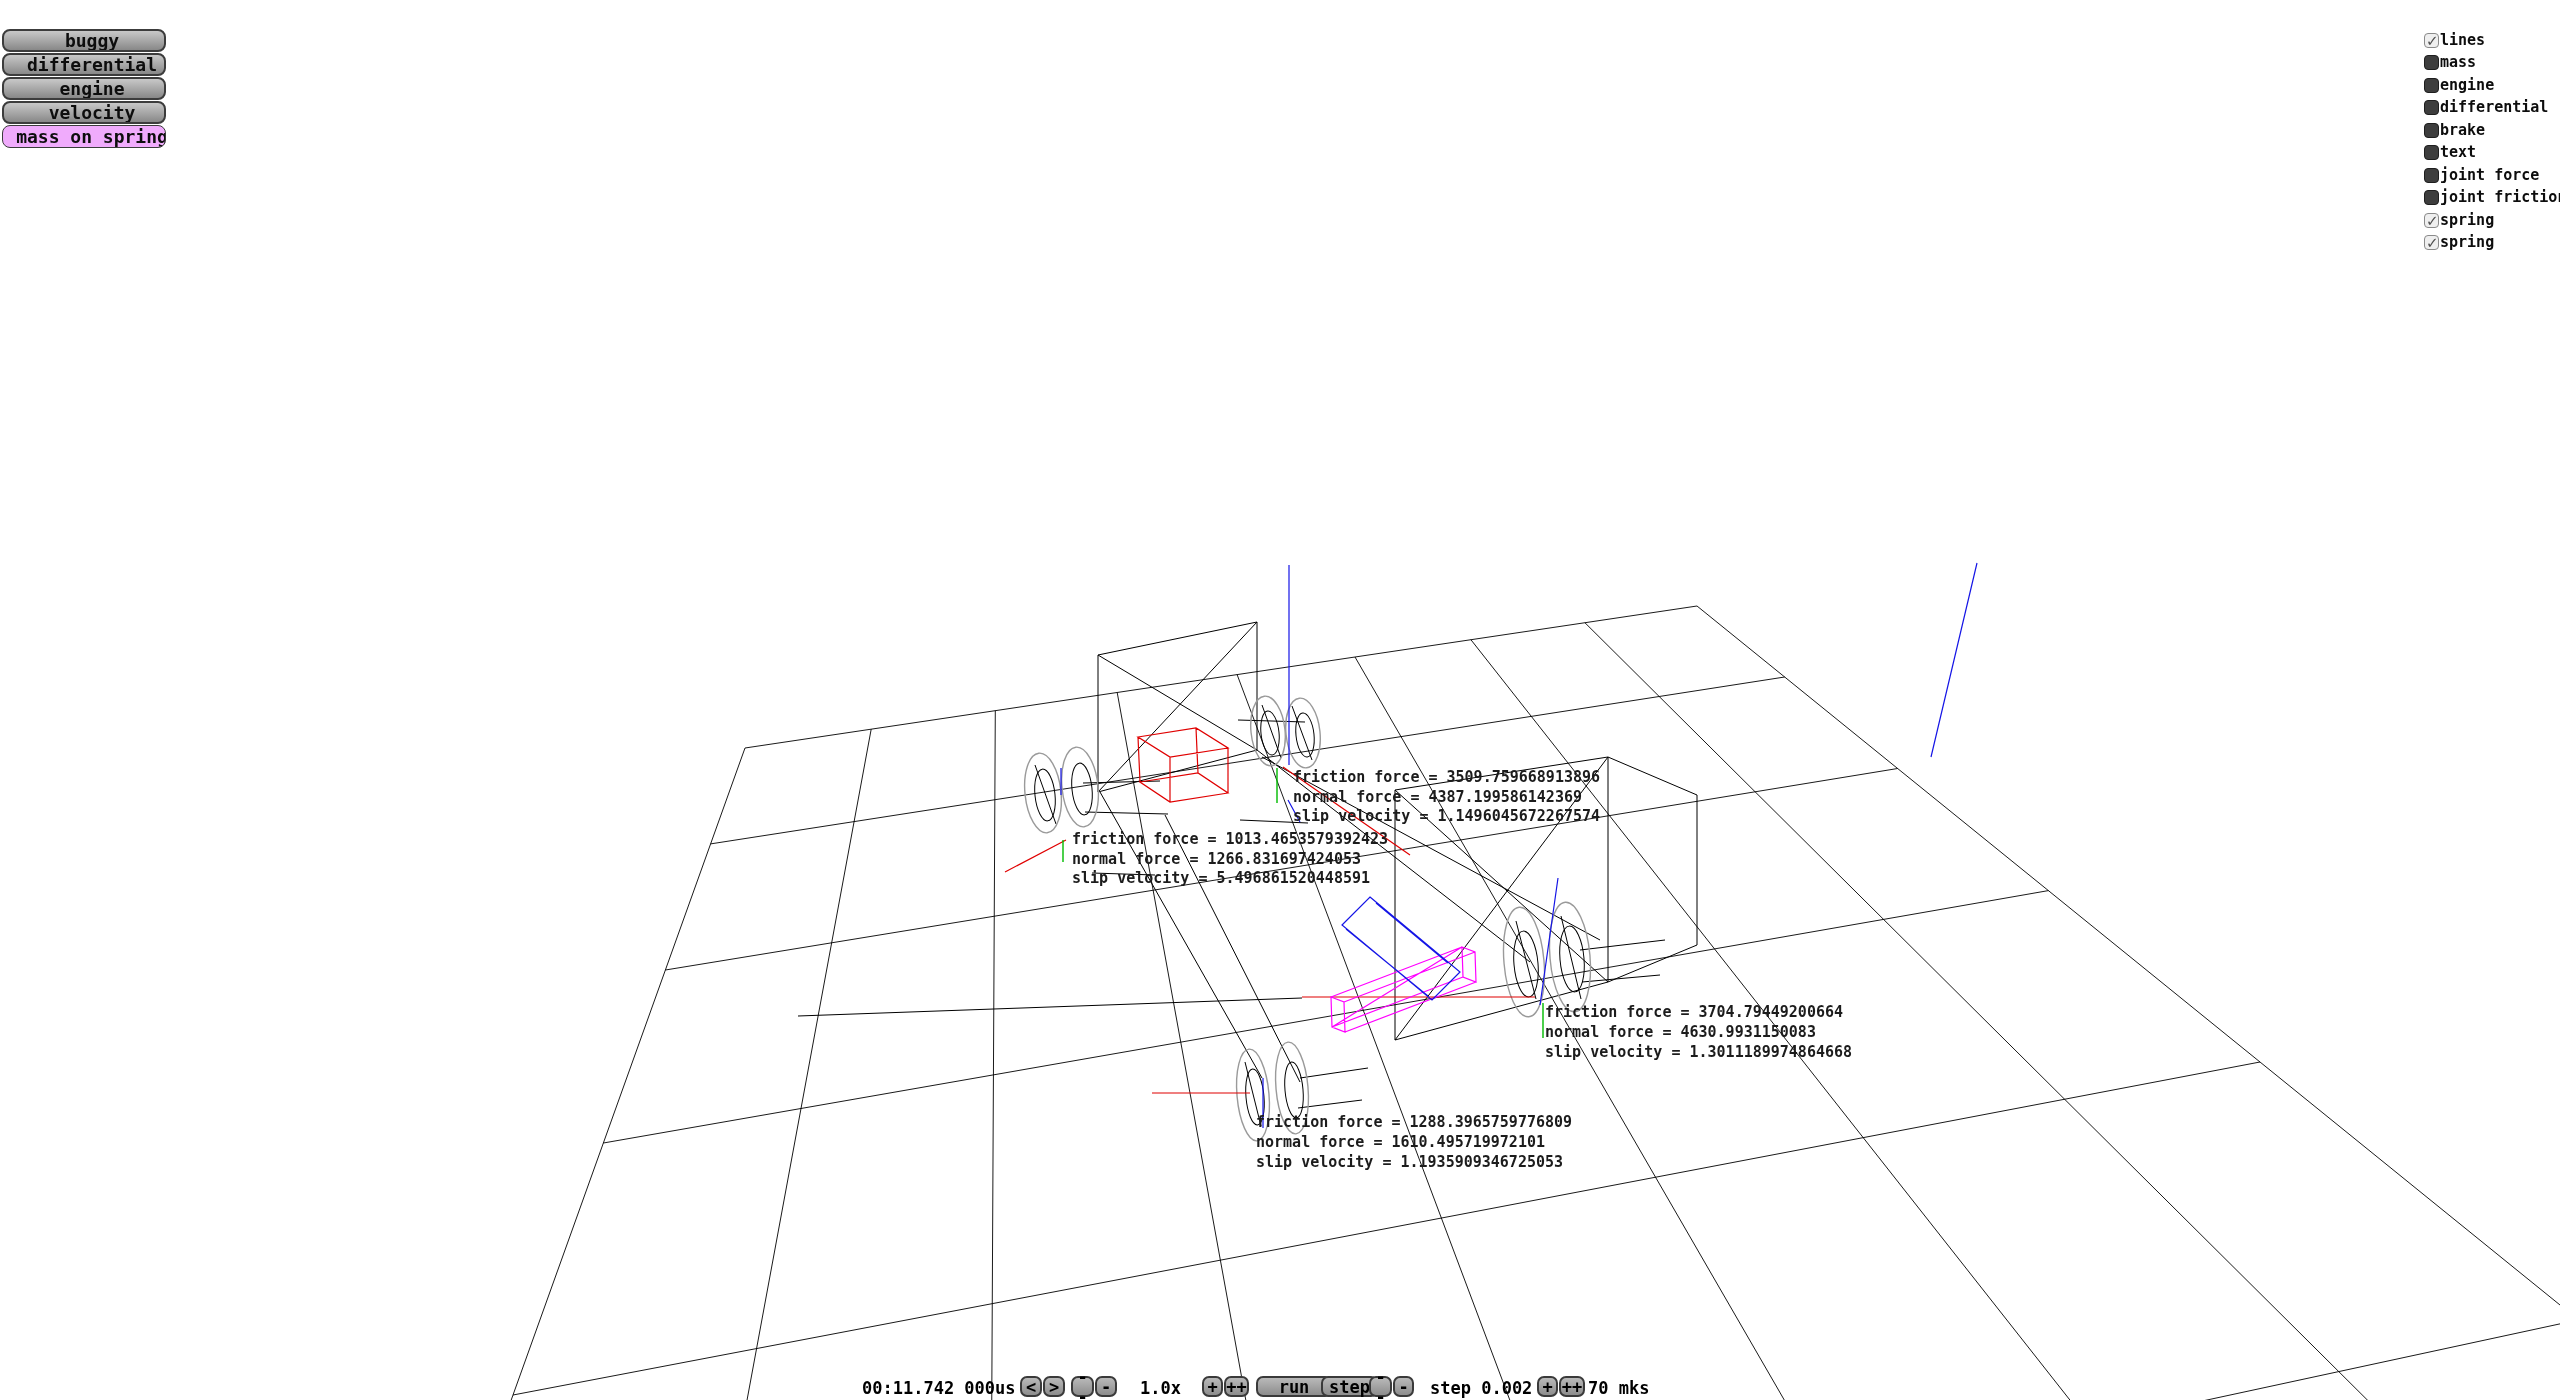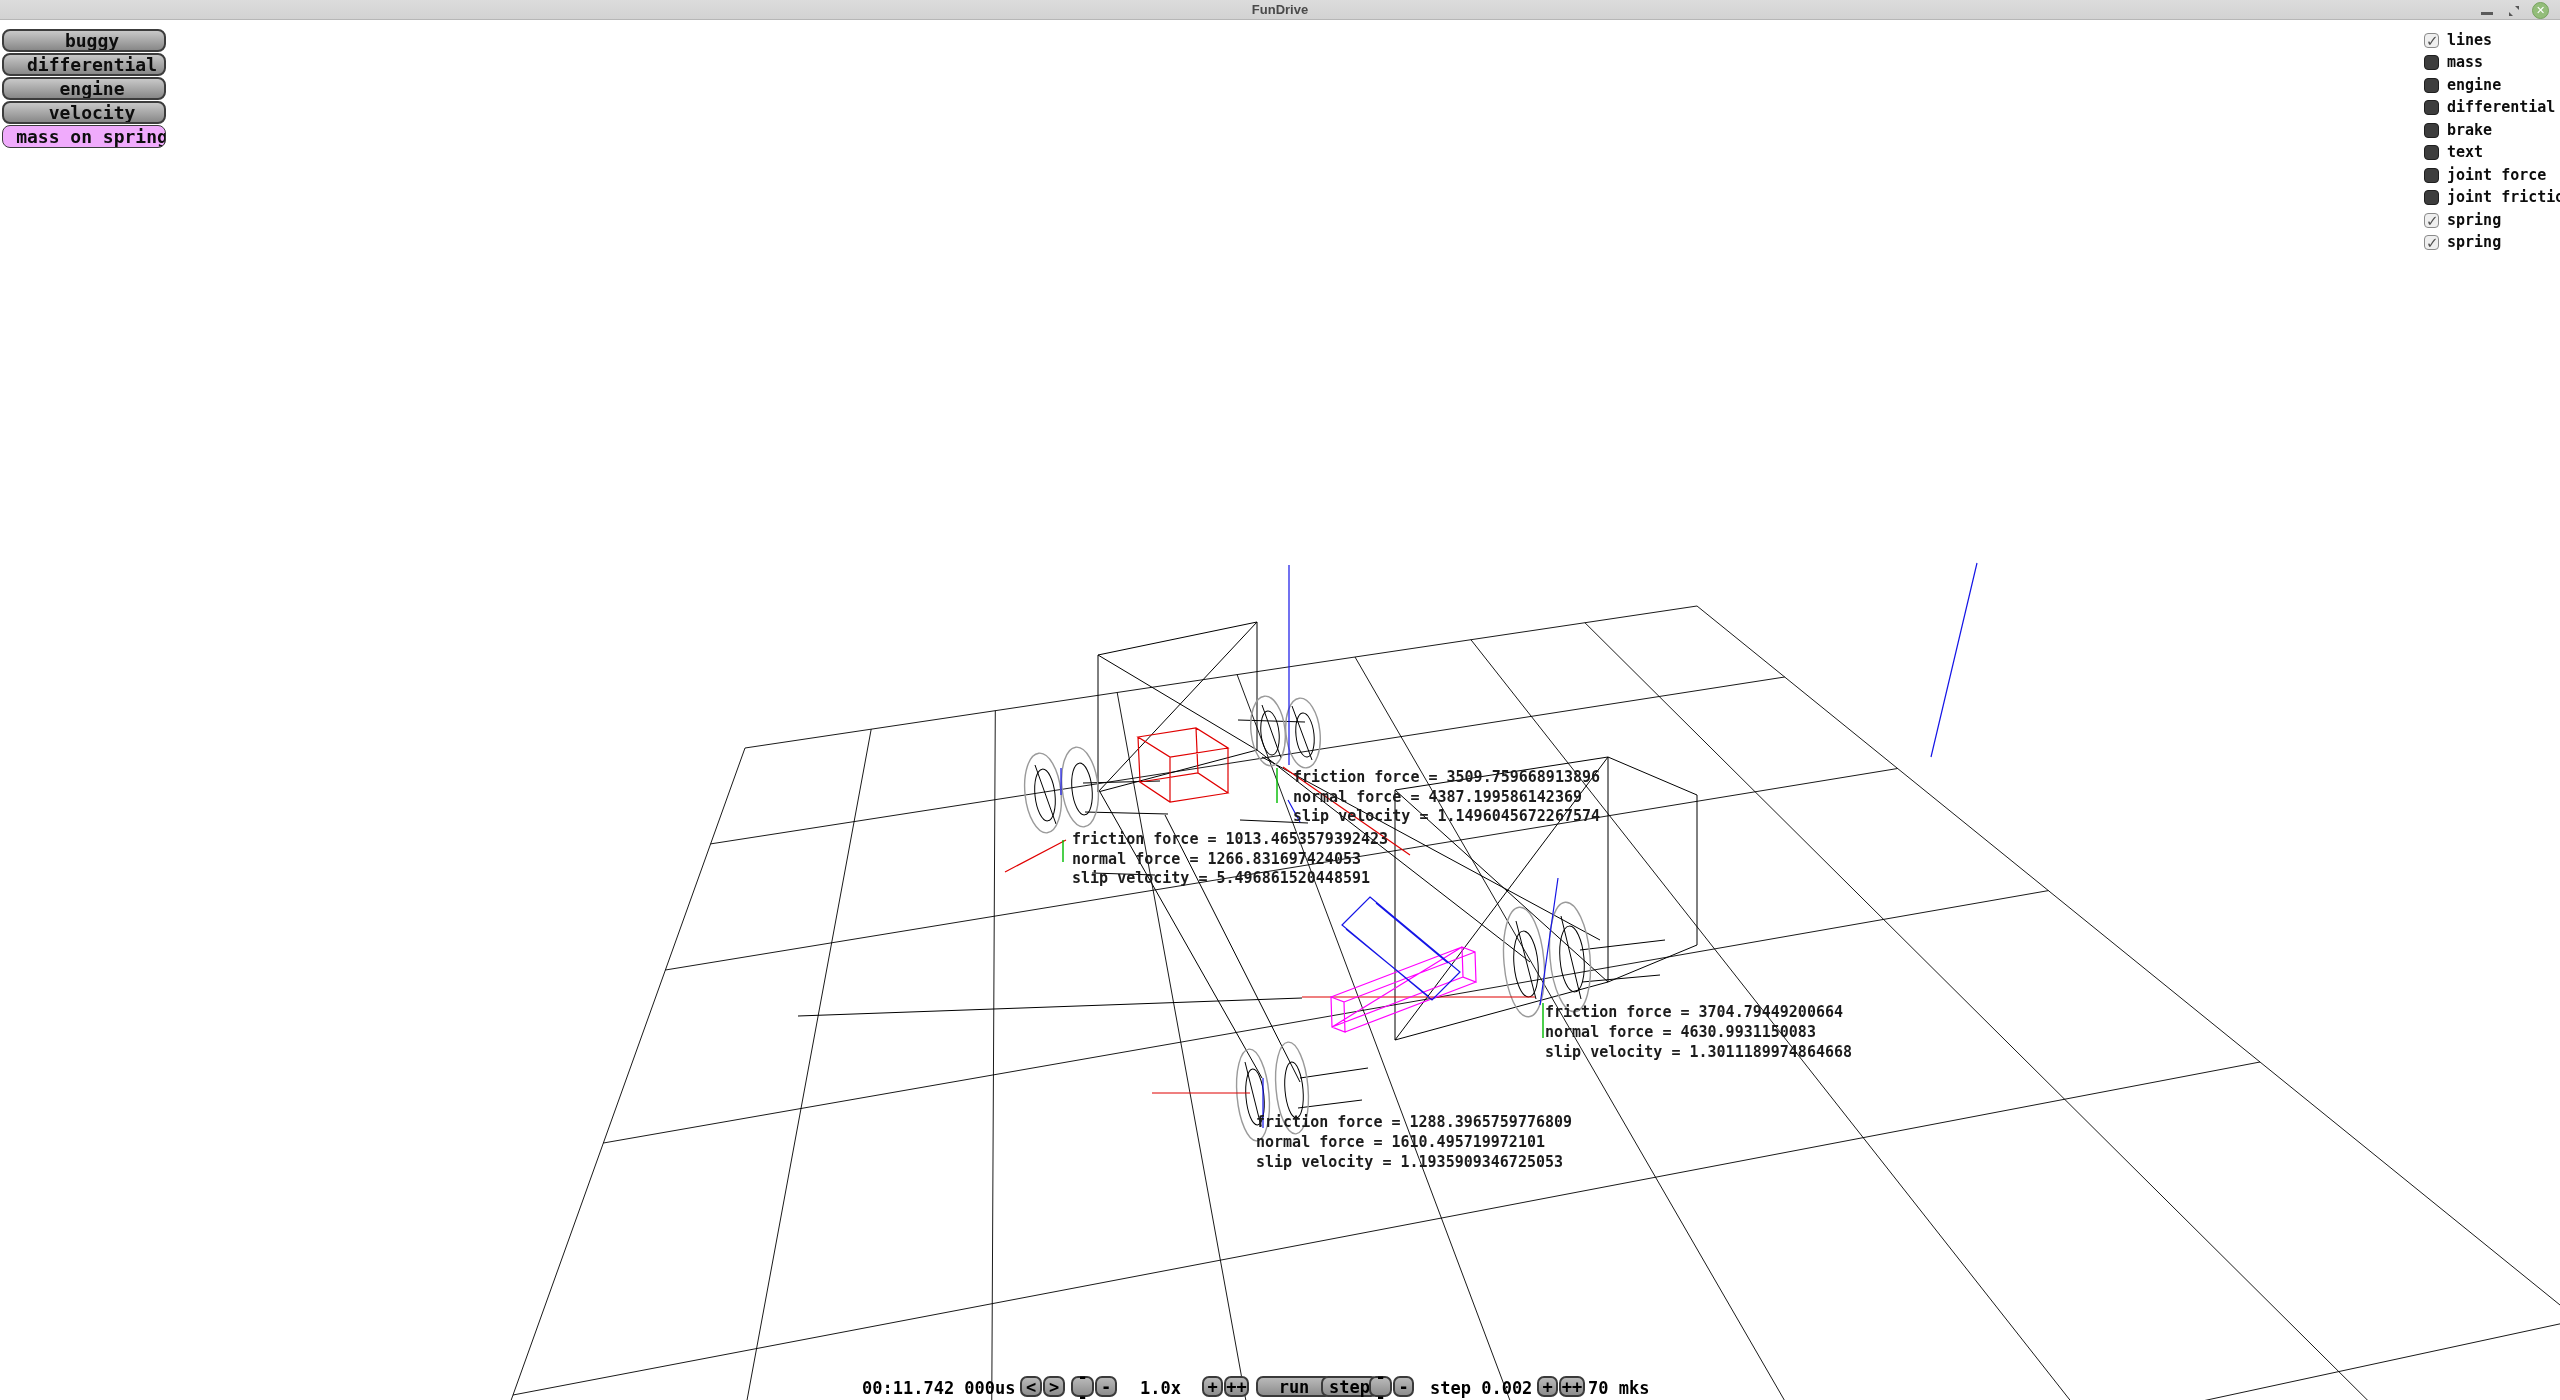--- a/index.html
+++ b/index.html
@@ -21,21 +21,21 @@
   .demo-btn{position:absolute;left:2px;width:164px;height:23px;border:2px solid #3c3c3c;border-radius:8px;
             background:linear-gradient(#c8c8c8,#888);display:flex;align-items:center;justify-content:center;
             font:bold 18px "DejaVu Sans Mono",monospace;color:#0d0d0d;white-space:nowrap;overflow:hidden;padding-left:16px;}
   .demo-btn.active{background:#f0abfc;border-width:1px;}
 
   
   .opt-row{position:absolute;left:2424px;height:18px;display:flex;align-items:center;white-space:nowrap;}
   .cb{width:15px;height:15px;border-radius:4px;background:#3d3d3d;border:1px solid #1e1e1e;position:relative;flex:none;}
   .opt-row.on .cb{background:#efefef;border-color:#8a8a8a;}
   .opt-row.on .cb::after{content:"✓";position:absolute;left:1px;top:-2px;color:#4f4f4f;font:bold 15px "DejaVu Sans",sans-serif;}
-  .opt-label{font:bold 15px "DejaVu Sans Mono",monospace;color:#0d0d0d;margin-left:8px;}
+  .opt-label{font:bold 15px "DejaVu Sans Mono",monospace;color:#0d0d0d;margin-left:1px;}
 
   
   .tlabel{position:absolute;top:1378px;font:bold 17px "DejaVu Sans Mono",monospace;color:#000;white-space:nowrap;text-align:right;}
   .tbtn{position:absolute;top:1376px;height:21px;border:2px solid #3a3a3a;border-radius:7px;
         background:linear-gradient(#b9b9b9,#8d8d8d);display:flex;align-items:center;justify-content:center;
         font:bold 17px "DejaVu Sans Mono",monospace;color:#000;padding:0;}
 </style>
 </head>
 <body>
 
@@ -116,28 +116,20 @@
       <text x="1545" y="1037">normal force = 4630.9931150083</text>
       <text x="1545" y="1057">slip velocity = 1.3011189974864668</text>
     </g>
     <g class="ann-text">
       <text x="1256" y="1127">friction force = 1288.3965759776809</text>
       <text x="1256" y="1147">normal force = 1610.495719972101</text>
       <text x="1256" y="1167">slip velocity = 1.1935909346725053</text>
     </g>
   </svg>
 
-  <div class="titlebar">
-    <div class="title-text">FunDrive</div>
-    <div class="win-min"></div>
-    <svg class="win-restore" viewBox="0 0 12 12">
-      <path d="M7 1h4v4z M5 11H1V7z" fill="#555"></path>
-    </svg>
-    <div class="win-close">✕</div>
-  </div>
 
   <div class="demo-btn" style="top:29px">
       <span>buggy</span>
     </div>
   <div class="demo-btn" style="top:53px">
       <span>differential</span>
     </div>
   <div class="demo-btn" style="top:77px">
       <span>engine</span>
     </div>

